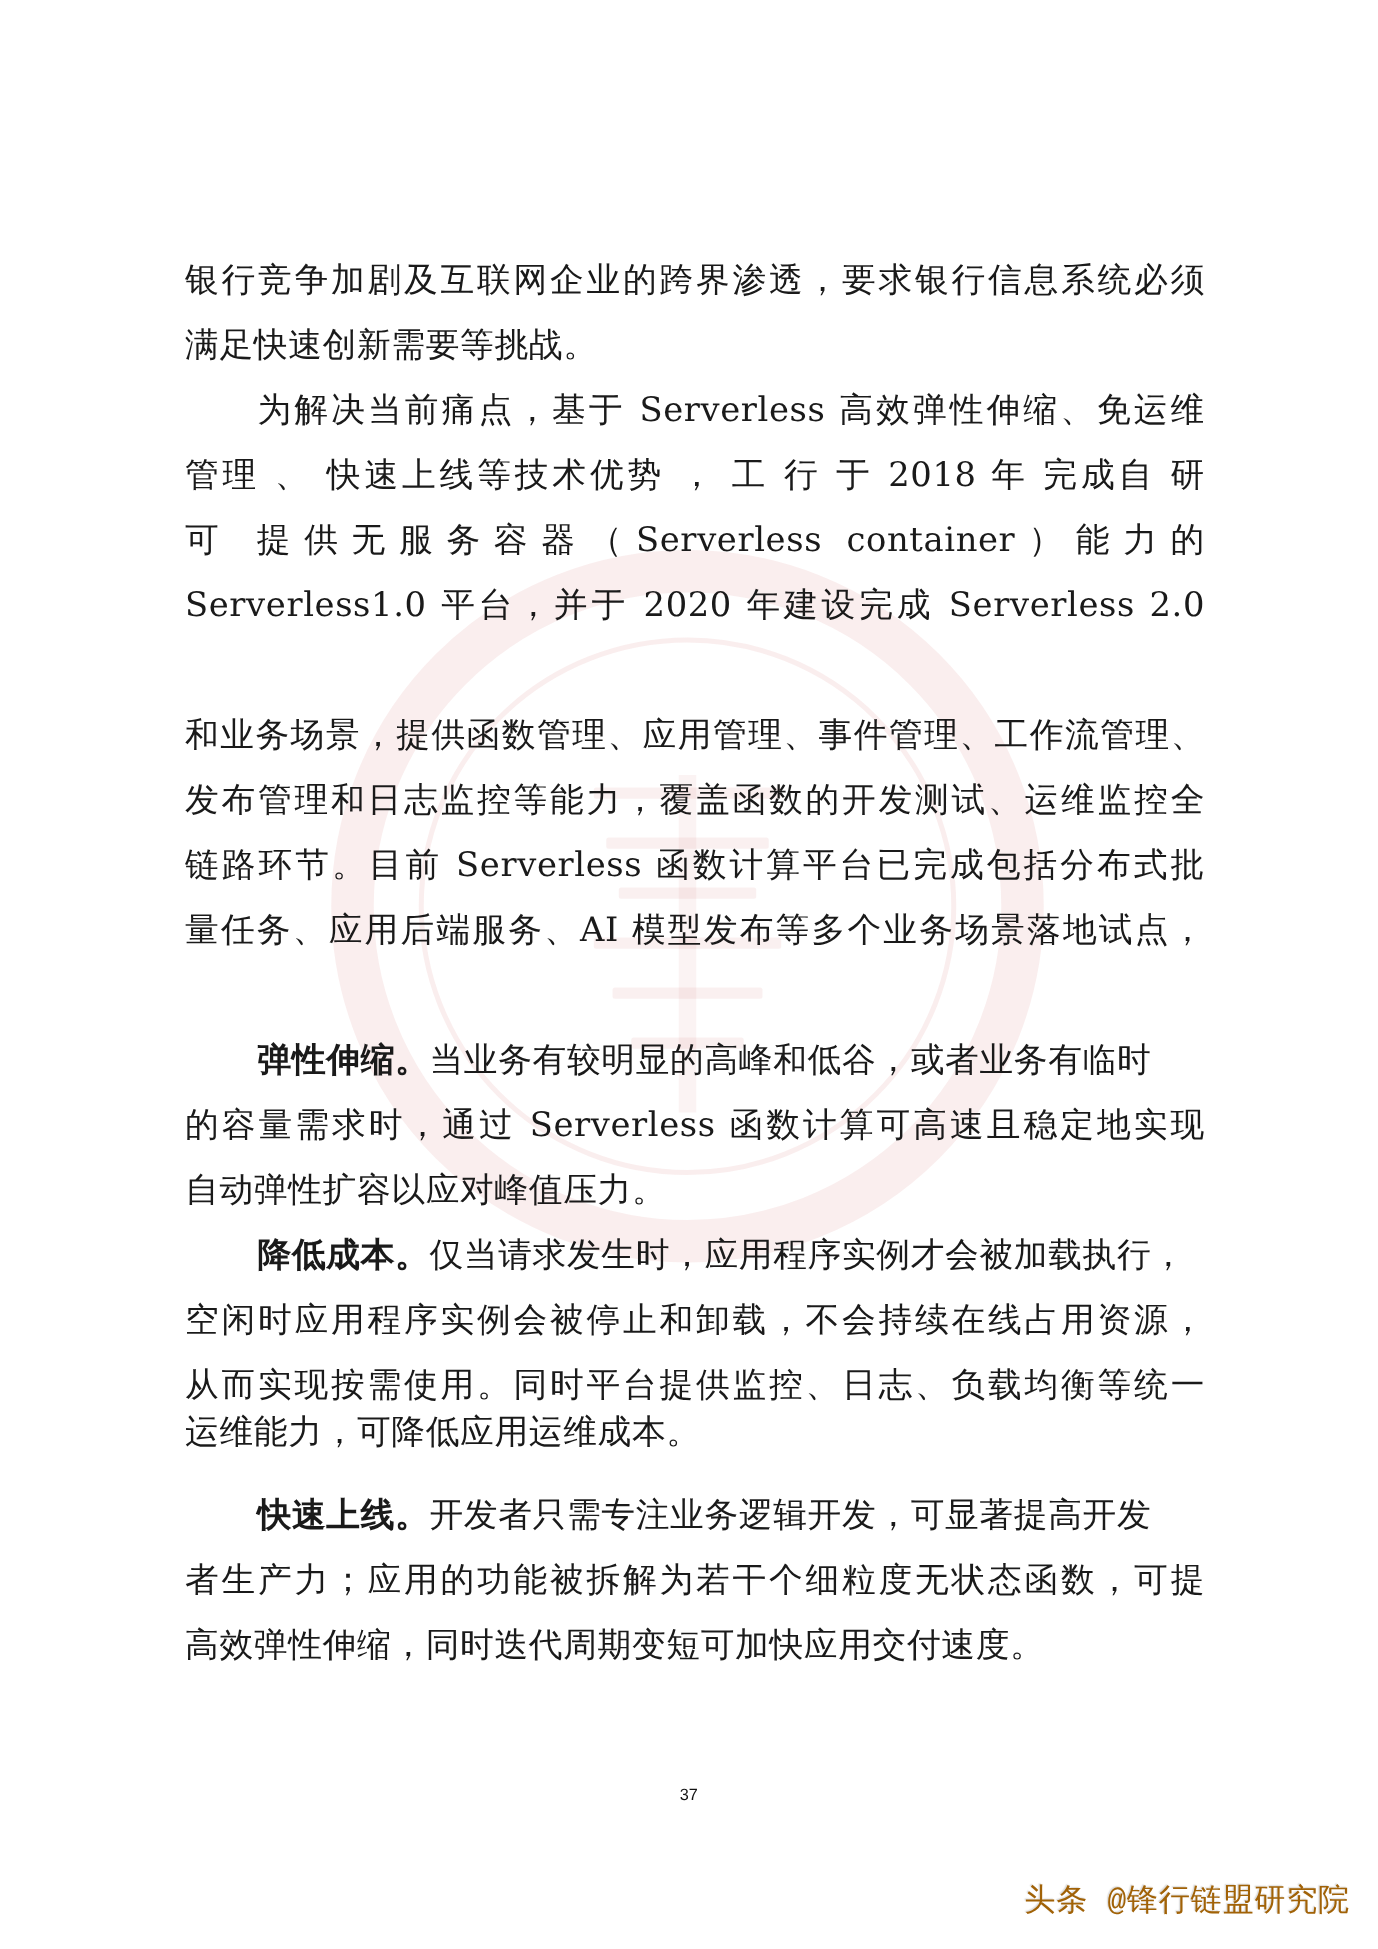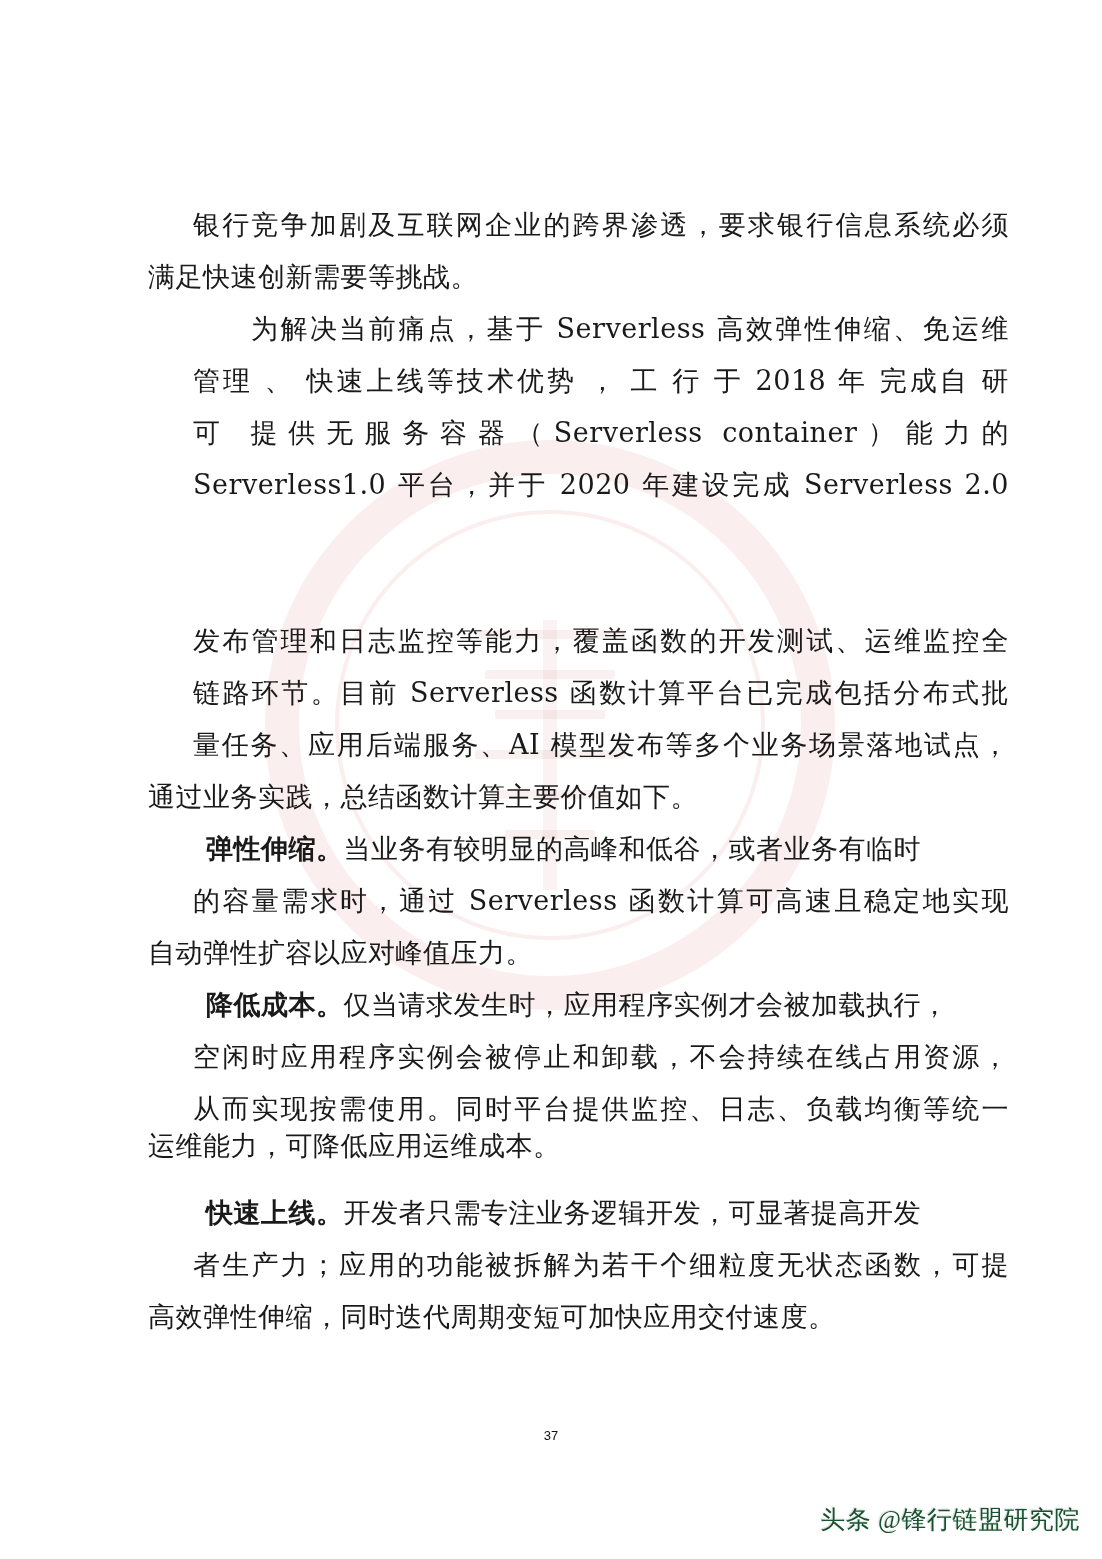--- a/index.html
+++ b/index.html
@@ -27,30 +27,30 @@
   .watermark .stem {
     position: absolute; left: 68px; top: 30px; width: 14px; height: 270px;
     background: rgba(205, 90, 90, 0.07);
   }
   .line {
     position: absolute; left: 148px; width: 816px; height: 40px;
     font-family: "DejaVu Serif", "Liberation Serif", serif;
     font-size: 27px; line-height: 40px; color: #1a1a1a;
     white-space: nowrap; letter-spacing: 0.5px;
   }
-  .line.justify { text-align: justify; text-align-last: justify; margin-left: 45px; }
+  .line.justify { text-align: justify; text-align-last: justify; }
   .line.indent { padding-left: 58px; width: 758px; }
   .line b { font-weight: bold; font-family: "DejaVu Sans", "Liberation Sans", sans-serif; text-align: center; }
   .page-number {
     position: absolute; left: 0; width: 1102px; top: 1428px; text-align: center;
     font-family: "Liberation Sans", "DejaVu Sans", sans-serif; font-size: 13px; color: #111;
   }
   .source-tag {
     position: absolute; right: 22px; top: 1503px;
-    font-family: Liberation Serif, serif; font-size: 25px; color: #14532d;
+    font-family: Liberation Mono, monospace; font-size: 25px; color: #a16207;
     text-shadow: 1px 1px 1px rgba(255,255,255,0.9), -1px -1px 1px rgba(0,0,0,0.15);
     letter-spacing: 0.5px;
   }
 </style>
 </head>
 <body>
 
 <div class="page">
 
   <div class="watermark">
@@ -67,24 +67,24 @@
     </div>
   </div>
 
   <div class="line justify" style="top:205px">银行竞争加剧及互联网企业的跨界渗透，要求银行信息系统必须</div>
   <div class="line" style="top:257px">满足快速创新需要等挑战。</div>
 
   <div class="line justify indent" style="top:309px">为解决当前痛点，基于 Serverless 高效弹性伸缩、免运维</div>
   <div class="line justify" style="top:361px">管理 、 快速上线等技术优势 ， 工 行 于 2018 年 完成自 研</div>
   <div class="line justify" style="top:413px">可 提供无服务容器（Serverless container）能力的</div>
   <div class="line justify" style="top:465px">Serverless1.0 平台，并于 2020 年建设完成 Serverless 2.0</div>
+  <div class="line justify" style="top:569px">和业务场景，提供函数管理、应用管理、事件管理、工作流管理、</div>
   <div class="line justify" style="top:621px">发布管理和日志监控等能力，覆盖函数的开发测试、运维监控全</div>
   <div class="line justify" style="top:673px">链路环节。目前 Serverless 函数计算平台已完成包括分布式批</div>
   <div class="line justify" style="top:725px">量任务、应用后端服务、AI 模型发布等多个业务场景落地试点，</div>
-  <div class="line" style="top:777px">通过业务实践，总结函数计算主要价值如下。</div>
 
   <div class="line indent" style="top:829px">
     <b>弹性伸缩。</b><span>当业务有较明显的高峰和低谷，或者业务有临时</span>
   </div>
   <div class="line justify" style="top:881px">的容量需求时，通过 Serverless 函数计算可高速且稳定地实现</div>
   <div class="line" style="top:933px">自动弹性扩容以应对峰值压力。</div>
 
   <div class="line indent" style="top:985px">
     <b>降低成本。</b><span>仅当请求发生时，应用程序实例才会被加载执行，</span>
   </div>

